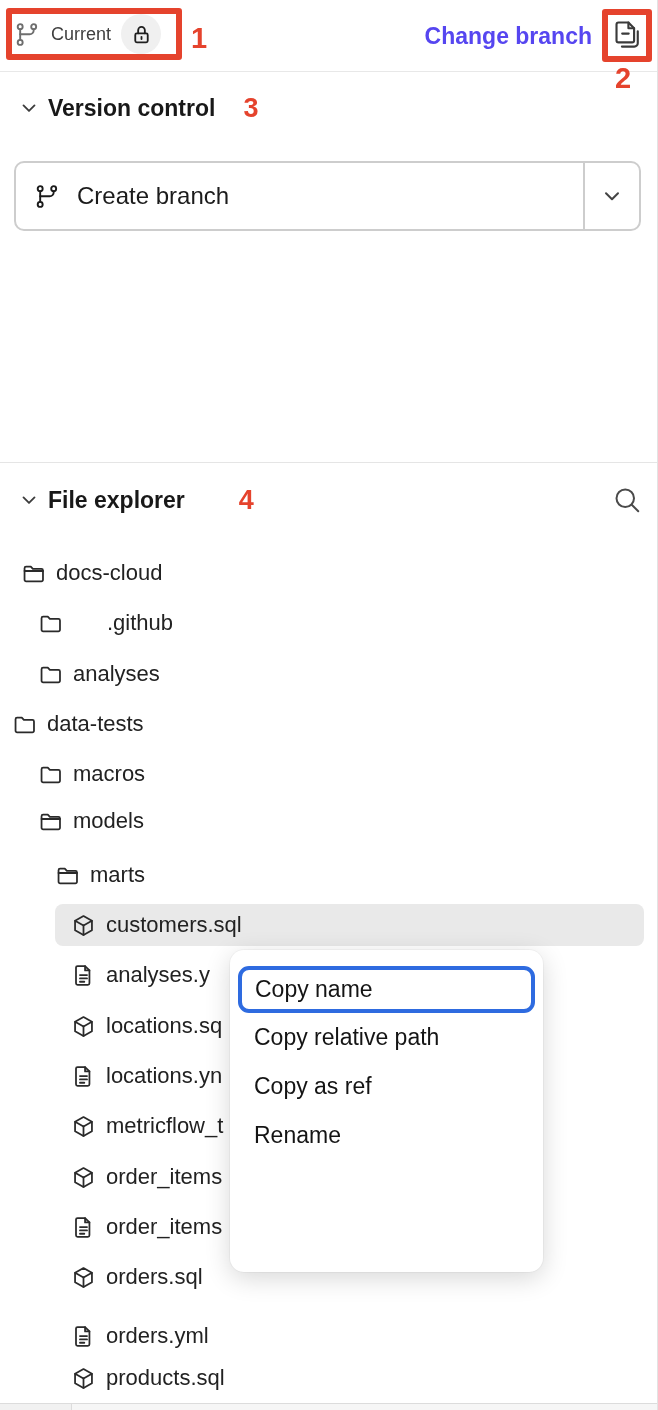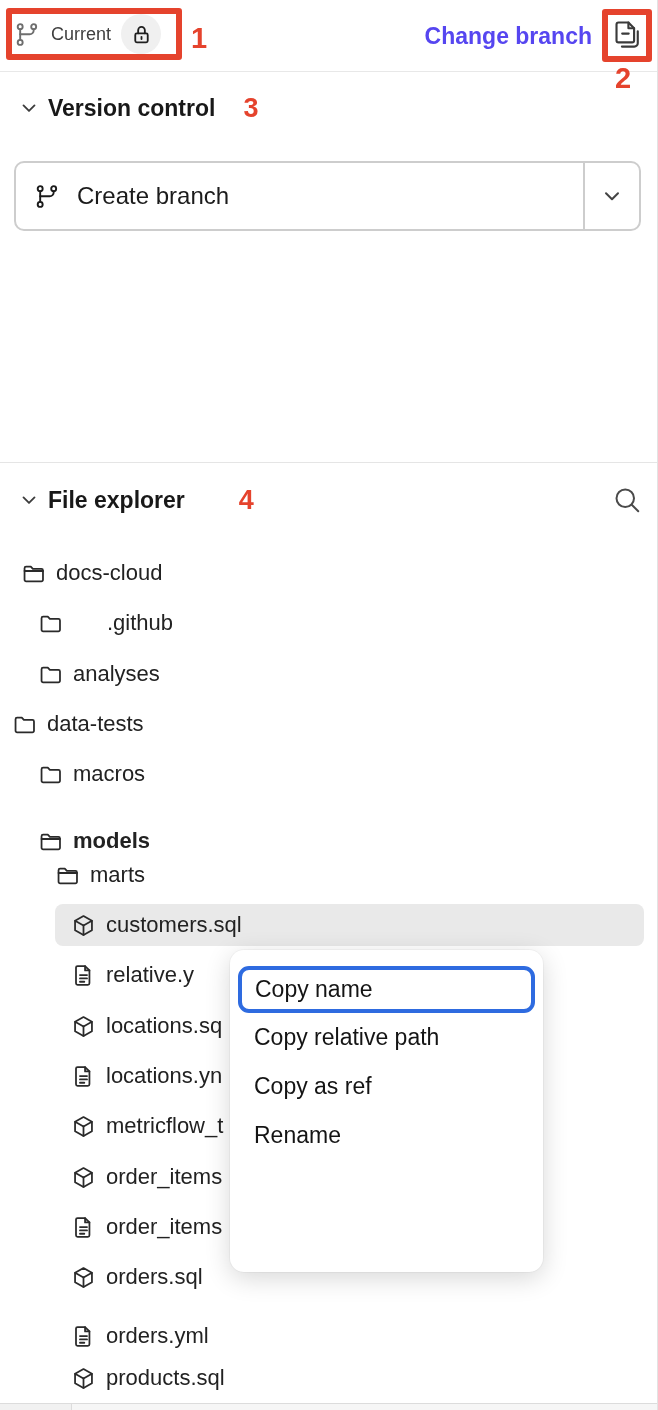--- a/index.html
+++ b/index.html
@@ -185,21 +185,21 @@
         <span class="label">data-tests</span>
       </div>
       <div class="tree-row" style="top: 213px; left: 0px; width: 658px; padding-left: 38px;">
         <span class="icon" style="width: 25px; height: 25px; color: rgb(42, 42, 42);">
           <svg viewBox="0 0 24 24" fill="none" stroke="currentColor" stroke-width="1.7" stroke-linecap="round" stroke-linejoin="round" width="100%" height="100%">
             <path d="M3.4 6.9a1.5 1.5 0 0 1 1.5-1.5h4.5l2 2.2h8.2a1.5 1.5 0 0 1 1.5 1.5v9a1.5 1.5 0 0 1-1.5 1.5H4.9a1.5 1.5 0 0 1-1.5-1.5z"></path>
           </svg>
         </span>
         <span class="label">macros</span>
       </div>
-      <div class="tree-row" style="top: 280px; left: 0px; width: 658px; padding-left: 38px; font-weight: bold;">
+      <div class="tree-row" style="top: 260px; left: 0px; width: 658px; padding-left: 38px;">
         <span class="icon" style="width: 25px; height: 25px; color: rgb(42, 42, 42);">
           <svg viewBox="0 0 24 24" fill="none" stroke="currentColor" stroke-width="1.7" stroke-linecap="round" stroke-linejoin="round" width="100%" height="100%">
             <path d="M3.4 6.9a1.5 1.5 0 0 1 1.5-1.5h4.5l2 2.2h8.2a1.5 1.5 0 0 1 1.5 1.5v9a1.5 1.5 0 0 1-1.5 1.5H4.9a1.5 1.5 0 0 1-1.5-1.5z"></path>
             <path d="M3.4 9.6h17.7"></path>
           </svg>
         </span>
         <span class="label">models</span>
       </div>
       <div class="tree-row" style="top: 314px; left: 0px; width: 658px; padding-left: 55px;">
         <span class="icon" style="width: 25px; height: 25px; color: rgb(42, 42, 42);">
@@ -221,21 +221,21 @@
         <span class="label">customers.sql</span>
       </div>
       <div class="tree-row" style="top: 414px; left: 0px; width: 658px; padding-left: 71px;">
         <span class="icon" style="width: 25px; height: 25px; color: rgb(42, 42, 42);">
           <svg viewBox="0 0 24 24" fill="none" stroke="currentColor" stroke-width="1.7" stroke-linecap="round" stroke-linejoin="round" width="100%" height="100%">
             <path d="M6.3 2.9h7.2l4.2 4.2v12.4a1.5 1.5 0 0 1-1.5 1.5H6.3a1.5 1.5 0 0 1-1.5-1.5V4.4a1.5 1.5 0 0 1 1.5-1.5z"></path>
             <path d="M13.5 2.9v4.2h4.2"></path>
             <path d="M8.6 11.6h6.8M8.6 14.8h6.8M8.6 18h4.2"></path>
           </svg>
         </span>
-        <span class="label">relative.y</span>
+        <span class="label">analyses.y</span>
       </div>
       <div class="tree-row" style="top: 465px; left: 0px; width: 658px; padding-left: 71px;">
         <span class="icon" style="width: 25px; height: 25px; color: rgb(42, 42, 42);">
           <svg viewBox="0 0 24 24" fill="none" stroke="currentColor" stroke-width="1.7" stroke-linecap="round" stroke-linejoin="round" width="100%" height="100%">
             <path d="M12 2.9l8.1 4.6v9L12 21.1l-8.1-4.6v-9z"></path>
             <path d="M3.9 7.5L12 12l8.1-4.5"></path>
             <path d="M12 12v9.1"></path>
           </svg>
         </span>
         <span class="label">locations.sq</span>

